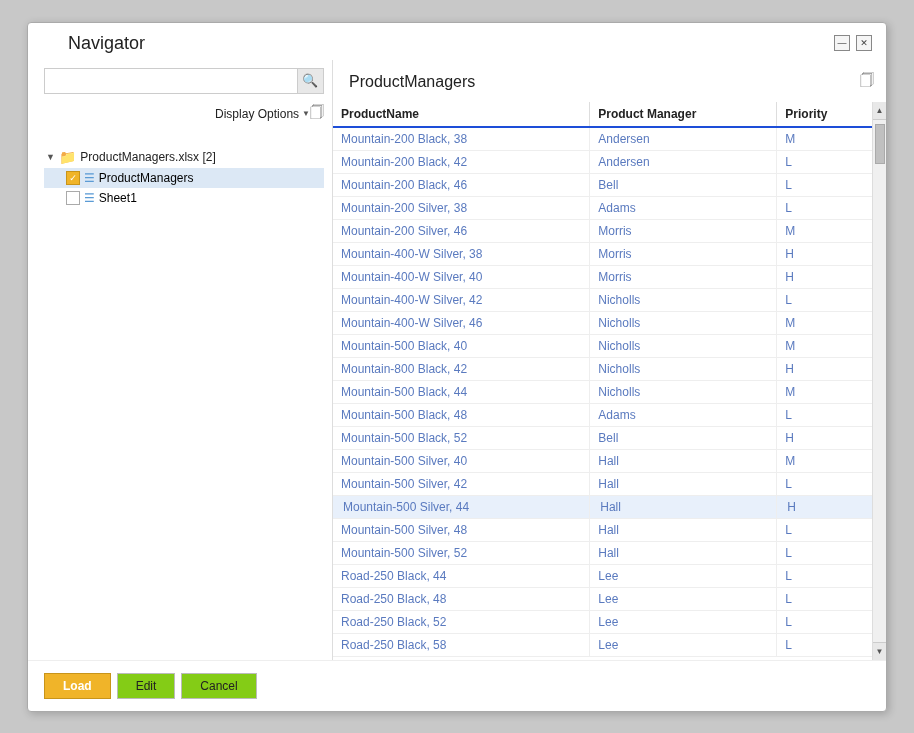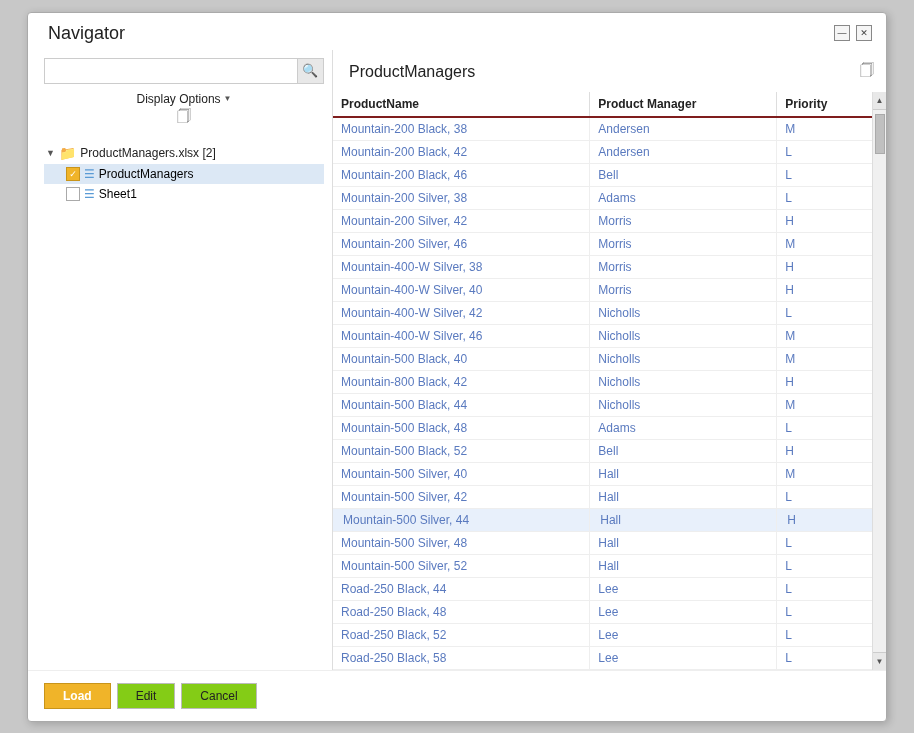--- a/index.html
+++ b/index.html
@@ -22,20 +22,21 @@
       box-shadow: 2px 2px 8px rgba(0,0,0,0.2);
       display: flex;
       flex-direction: column;
     }
     .title-bar {
       display: flex;
       align-items: center;
       justify-content: space-between;
       padding: 10px 14px 6px 20px;
       border-bottom: none;
+      margin-left: 20px;
     }
     .title-bar-title {
       font-size: 18px;
       font-weight: 300;
       color: #222;
     }
     .title-bar-controls {
       display: flex;
       gap: 6px;
     }
@@ -88,23 +89,22 @@
       justify-content: center;
       background: #e8e8e8;
       border-left: 1px solid #ccc;
       cursor: pointer;
       color: #555;
       font-size: 13px;
     }
     .display-options-row {
       display: flex;
       align-items: center;
-      justify-content: flex-start;
-      margin-bottom: 12px;
-      flex-direction: column;
+      justify-content: flex-end;
+      margin-bottom: 20px;
     }
     .display-options-btn {
       display: flex;
       align-items: center;
       gap: 3px;
       font-size: 12px;
       color: #222;
       cursor: pointer;
       background: none;
       border: none;
@@ -197,21 +197,21 @@
       font-size: 14px;
       cursor: pointer;
     }
     .data-table {
       width: 100%;
       border-collapse: collapse;
       font-size: 12px;
     }
     .data-table th {
       background: #fff;
-      border-bottom: 2px solid #7f1d1d;
+      border-bottom: 2px solid #1d4ed8;
       border-right: 1px solid #ddd;
       padding: 5px 8px;
       text-align: left;
       font-weight: 600;
       color: #222;
       white-space: nowrap;
     }
     .data-table th:last-child { border-right: none; }
     .data-table td {
       border-bottom: 1px solid #eee;
@@ -376,25 +376,20 @@
                   <td>Mountain-200 Black, 46</td>
                   <td>Bell</td>
                   <td>L</td>
                 </tr>
                 <tr>
                   <td>Mountain-200 Silver, 38</td>
                   <td>Adams</td>
                   <td>L</td>
                 </tr>
                 <tr>
-                  <td>Mountain-200 Silver, 42</td>
-                  <td>Morris</td>
-                  <td>H</td>
-                </tr>
-                <tr>
                   <td>Mountain-200 Silver, 46</td>
                   <td>Morris</td>
                   <td>M</td>
                 </tr>
                 <tr>
                   <td>Mountain-400-W Silver, 38</td>
                   <td>Morris</td>
                   <td>H</td>
                 </tr>
                 <tr>

